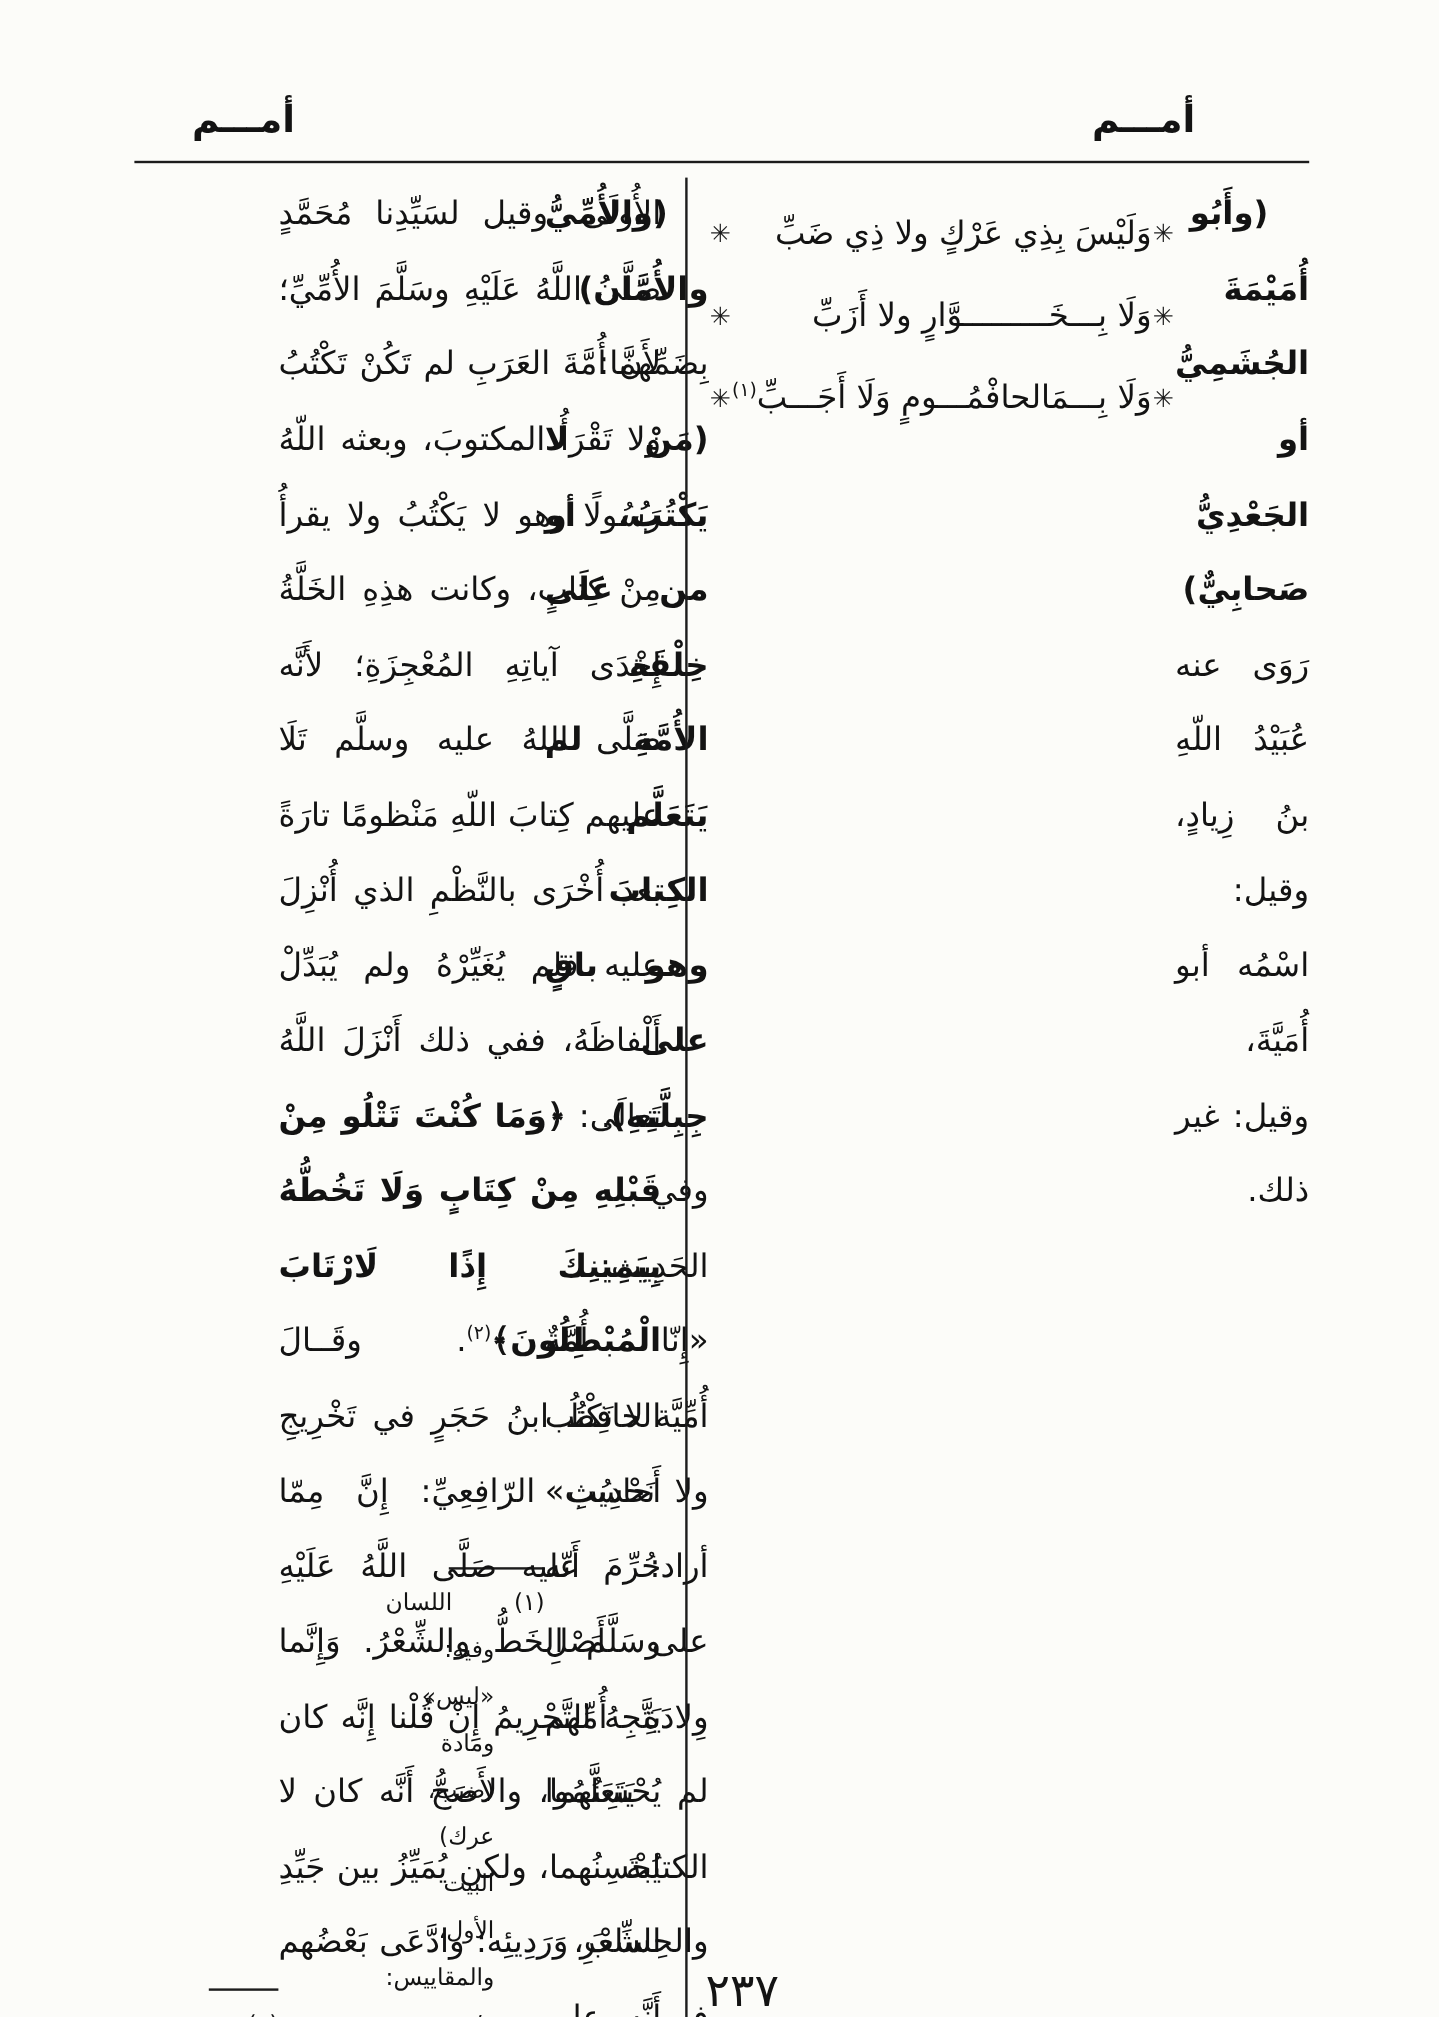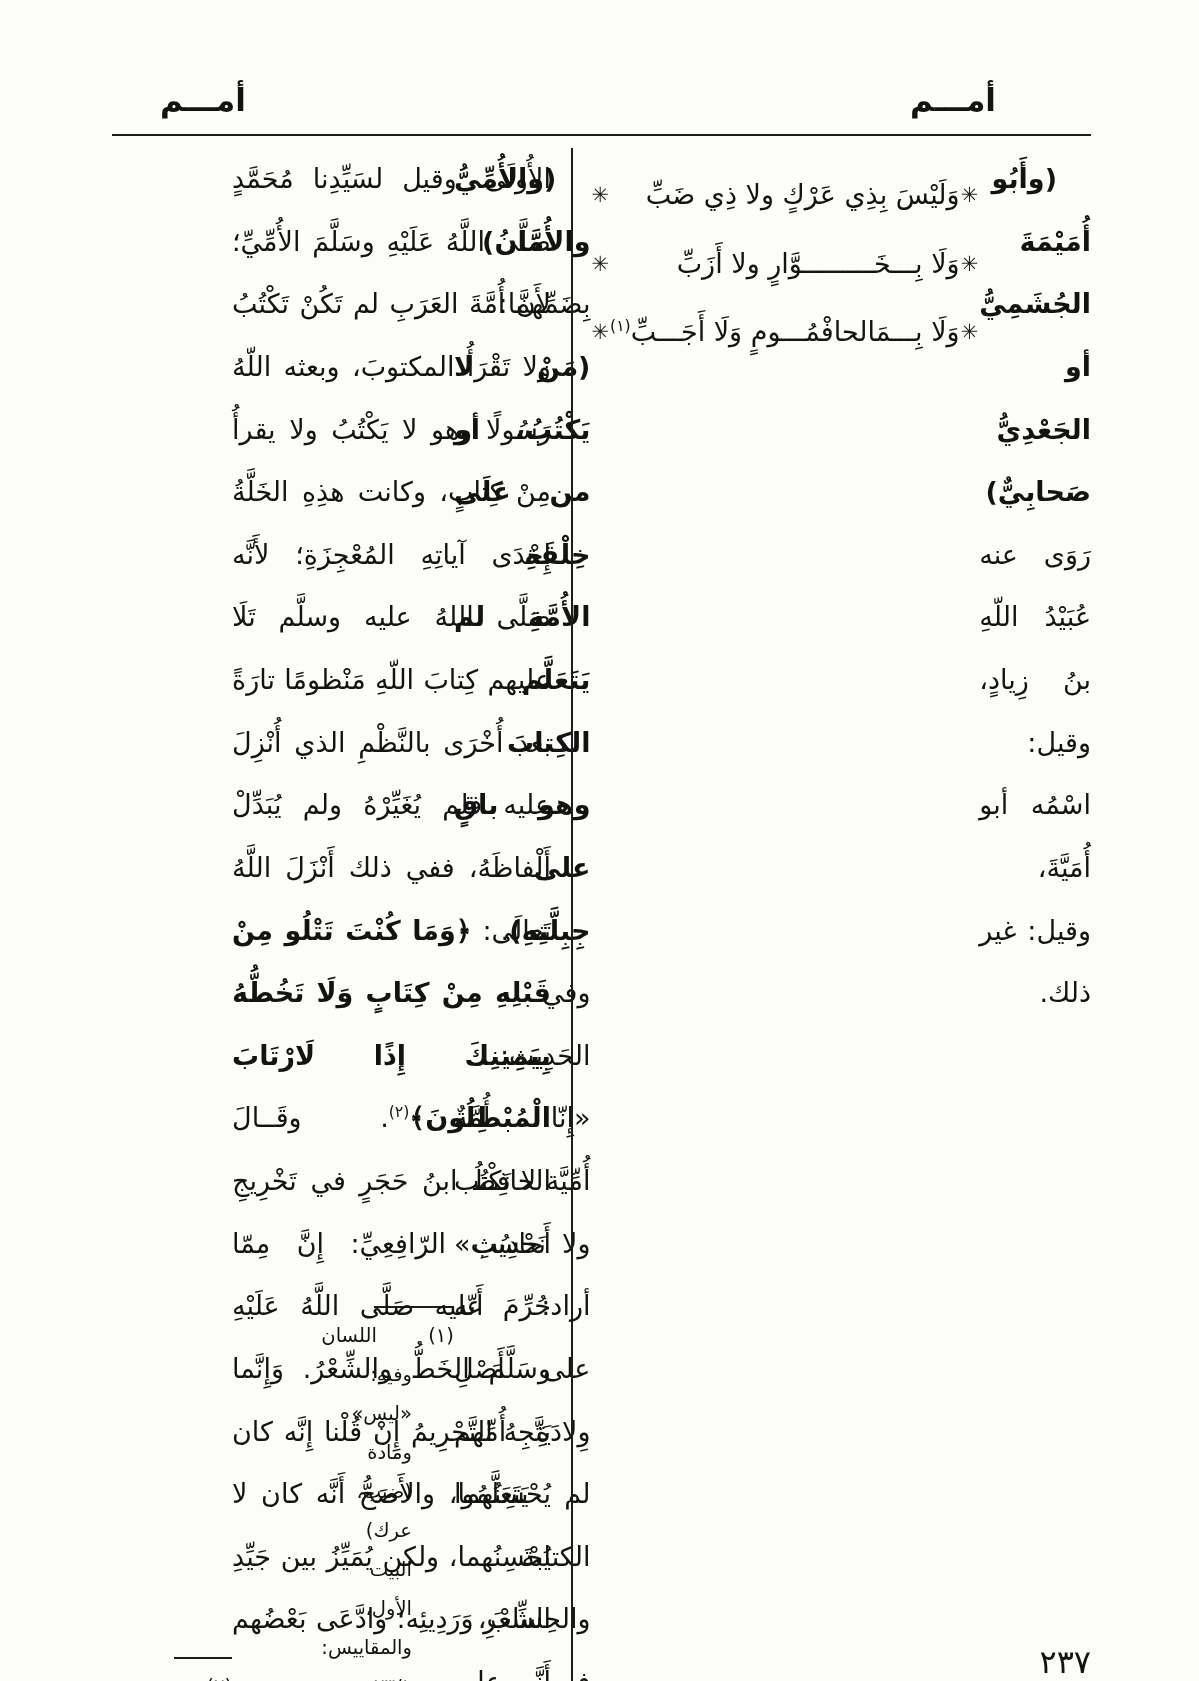--- a/index.html
+++ b/index.html
@@ -75,23 +75,23 @@
   .left-col .footnote-rule { width: 48%; }
   .footnote {
     font-size: 19.5px;
     line-height: 2.0;
     text-align: justify;
     padding-right: 42px;
     text-indent: -42px;
   }
   .page-number {
     margin-top: 58px;
-    text-align: right;
+    text-align: center;
     padding-left: 34px;
-    font-size: 32px;
+    font-size: 38px;
     letter-spacing: 1px;
   }
 </style>
 </head>
 <body>
 
 <div class="page">
 
   <header class="header">
     <span class="header-word">أمـــم</span>

